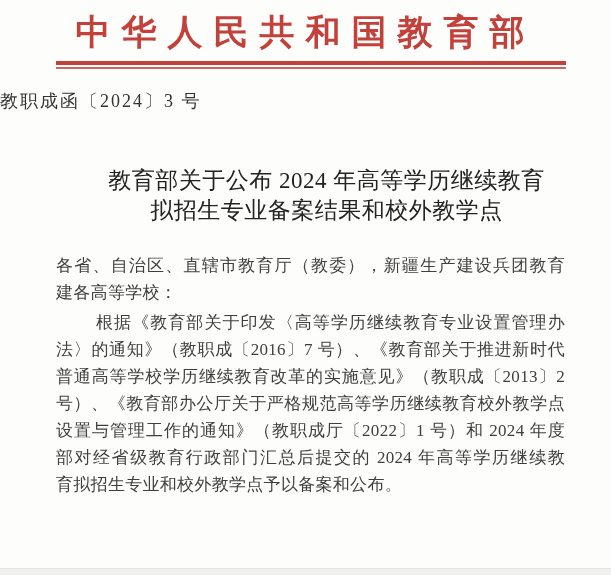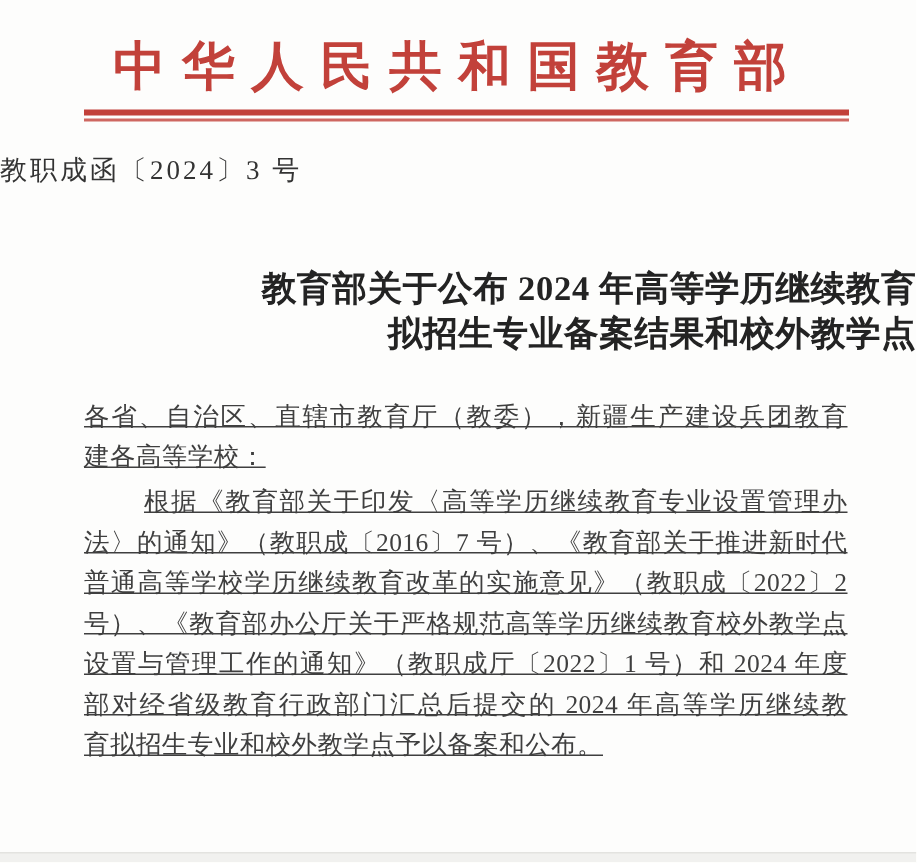--- a/index.html
+++ b/index.html
@@ -12,21 +12,21 @@
   html, body { background: #ffffff; }
   .page {
     position: relative;
     width: 611px;
     height: 575px;
     background: #fdfdfc;
     overflow: hidden;
     font-family: "Liberation Serif", "DejaVu Serif", serif;
   }
   .ministry {
-    margin-top: 21px;
+    margin-top: 9px;
     text-align: center;
     font-size: 35px;
     font-weight: bold;
     color: var(--accent);
     letter-spacing: 11px;
     line-height: 48px;
     white-space: nowrap;
   }
   .rule-wrap {
     margin: 4px 45px 0 56px;
@@ -45,40 +45,39 @@
     margin-top: 21px;
     margin-right: 50px;
     text-align: left;
     font-size: 18px;
     color: var(--docnum-color);
     letter-spacing: 2px;
     line-height: 22px;
   }
   .title {
     margin-top: 54px;
-    text-align: right;
+    text-align: center;
     font-size: 23px;
-    font-weight: bold;
+    font-weight: normal;
     color: var(--title-color);
     line-height: 30px;
     letter-spacing: 0.5px;
     margin-left: 42px;
   }
   .body {
     margin: 26px 46px 0 56px;
     font-size: 17px;
     line-height: 27px;
     color: var(--text-color);
   }
   .bline {
     text-align: justify;
     text-align-last: justify;
     white-space: nowrap;
     letter-spacing: 0.3px;
-    text-decoration: underline;
   }
   .bline.last {
     text-align-last: left;
     white-space: normal;
   }
   .bline.indent {
     padding-left: 40px;
   }
   .para2 { margin-top: 3px; }
   .bottom-strip {
@@ -111,21 +110,21 @@
   <div class="body">
 
     <div class="para">
       <div class="bline">各省、自治区、直辖市教育厅（教委），新疆生产建设兵团教育</div>
       <div class="bline last">建各高等学校：</div>
     </div>
 
     <div class="para para2">
       <div class="bline indent">根据《教育部关于印发〈高等学历继续教育专业设置管理办</div>
       <div class="bline">法〉的通知》（教职成〔2016〕7 号）、《教育部关于推进新时代</div>
-      <div class="bline">普通高等学校学历继续教育改革的实施意见》（教职成〔2022〕2</div>
+      <div class="bline">普通高等学校学历继续教育改革的实施意见》（教职成〔2013〕2</div>
       <div class="bline">号）、《教育部办公厅关于严格规范高等学历继续教育校外教学点</div>
       <div class="bline">设置与管理工作的通知》（教职成厅〔2022〕1 号）和 2024 年度</div>
       <div class="bline">部对经省级教育行政部门汇总后提交的 2024 年高等学历继续教</div>
       <div class="bline last">育拟招生专业和校外教学点予以备案和公布。</div>
     </div>
 
   </div>
 
   <div class="bottom-strip"></div>
 

